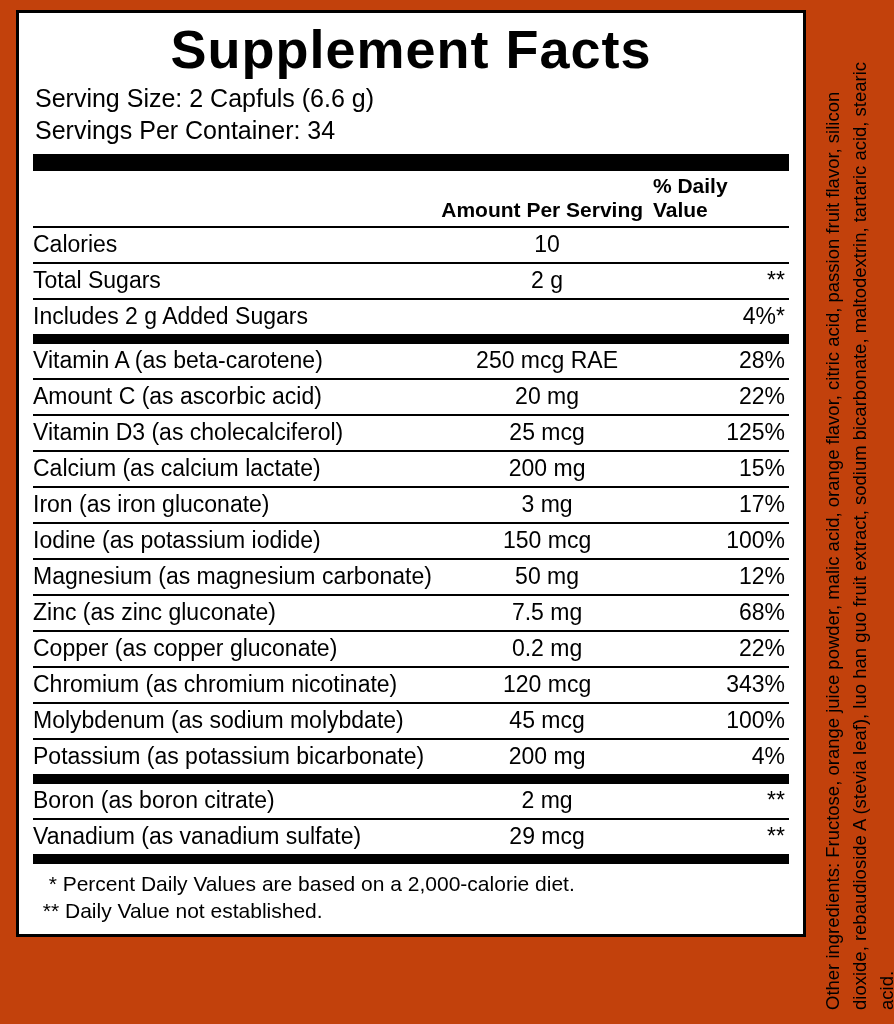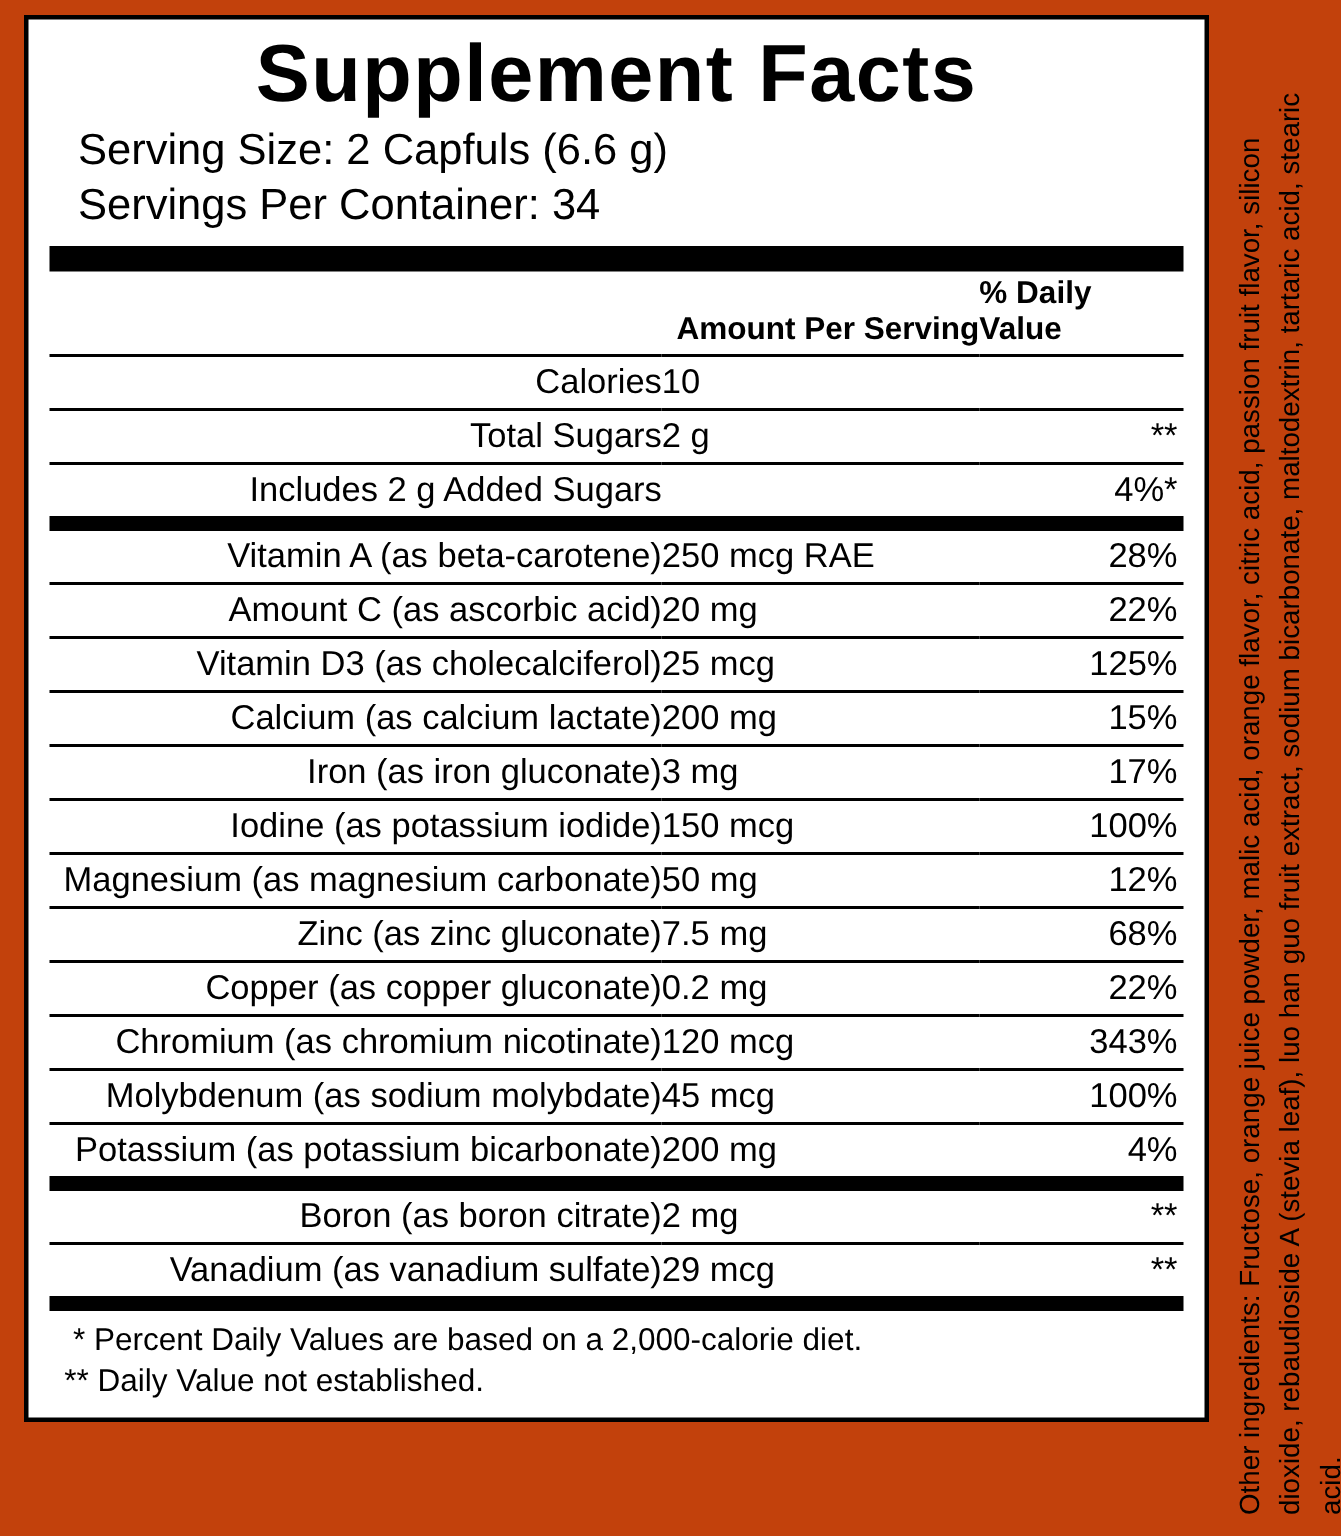--- a/index.html
+++ b/index.html
@@ -42,53 +42,52 @@
   .title {
     font-size: 54px;
     font-weight: bold;
     letter-spacing: 1px;
     line-height: 1.05;
     text-align: center;
     margin: 2px 0 4px 0;
     white-space: nowrap;
   }
   .serving-line {
-    font-size: 29px;
+    font-size: 25px;
     line-height: 1.28;
     padding-left: 2px;
-    margin-left: 17px;
   }
   .rule-thick {
     background: #000;
     height: 17px;
     margin: 8px 0 0 0;
   }
   .rule-mid {
     background: #000;
     height: 10px;
     margin: 0;
   }
   table.facts {
     width: 100%;
     border-collapse: collapse;
     font-size: 23px;
   }
   table.facts td {
     padding: 3px 0 4px 0;
     vertical-align: bottom;
   }
-  .col-name { text-align: right; width: 54%; }
-  .col-amt  { text-align: left; width: 28%; }
+  .col-name { text-align: left; width: 54%; }
+  .col-amt  { text-align: center; width: 28%; }
   .col-dv   { text-align: right; width: 18%; padding-right: 4px !important; }
   .hdr td {
     font-weight: bold;
     font-size: 21px;
     padding-bottom: 6px;
   }
-  .hdr .col-amt { text-align: right; }
+  .hdr .col-amt { text-align: left; }
   .hdr .col-dv { text-align: left; }
   .row-line td { border-bottom: 2px solid #000; }
   .indent1 { padding-left: 26px; }
   .indent2 { padding-left: 50px; }
   .footnote {
     font-size: 21px;
     line-height: 1.3;
     padding: 6px 0 0 4px;
   }
   .footnote div { white-space: pre; }

